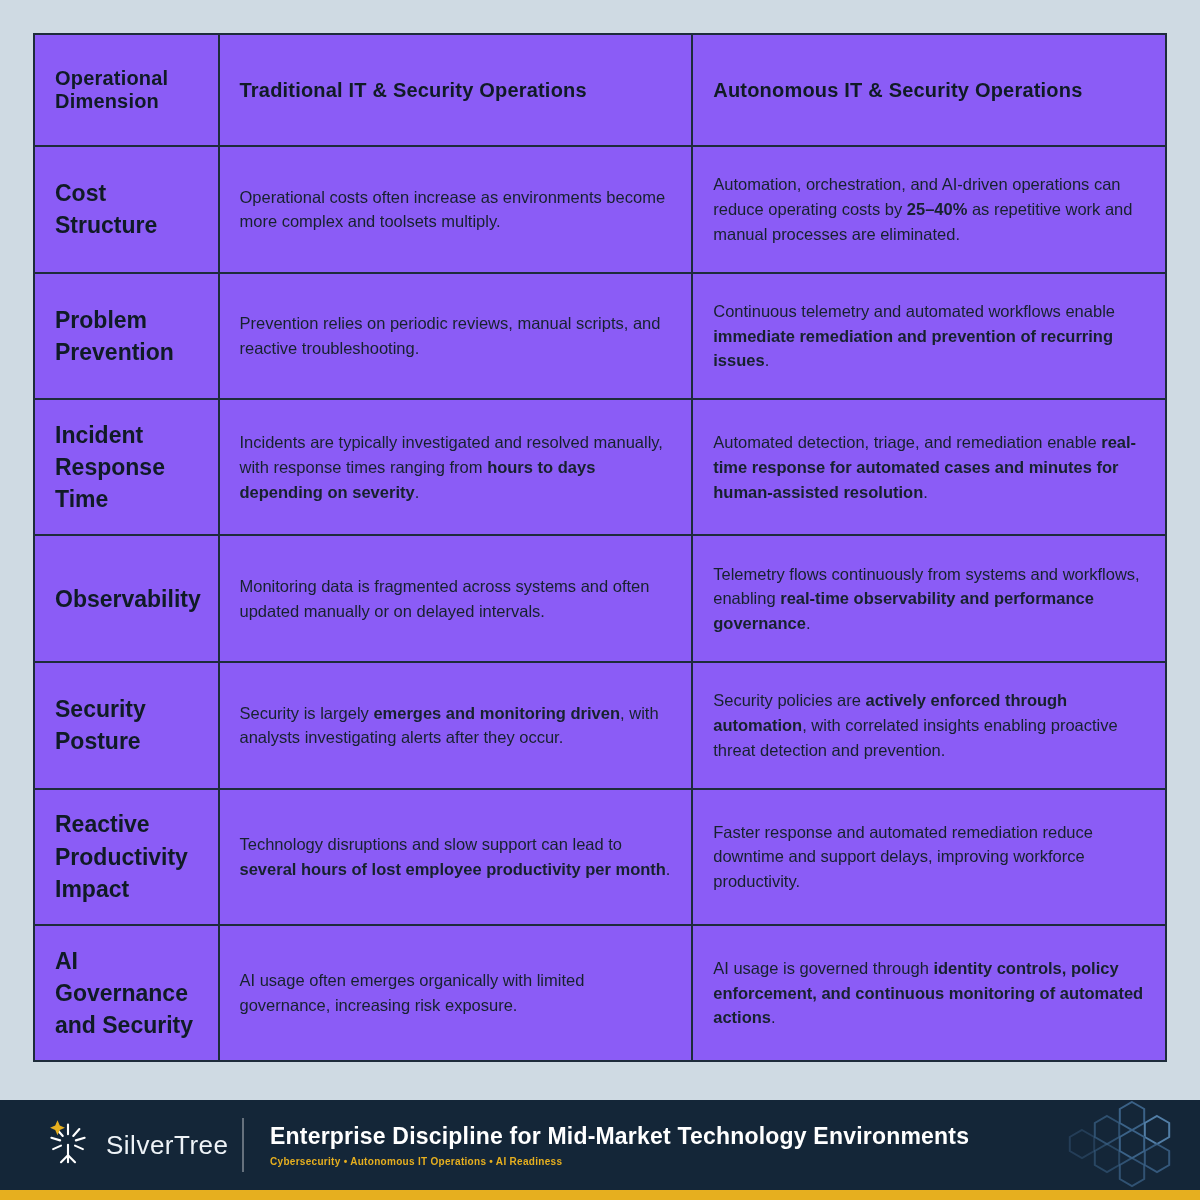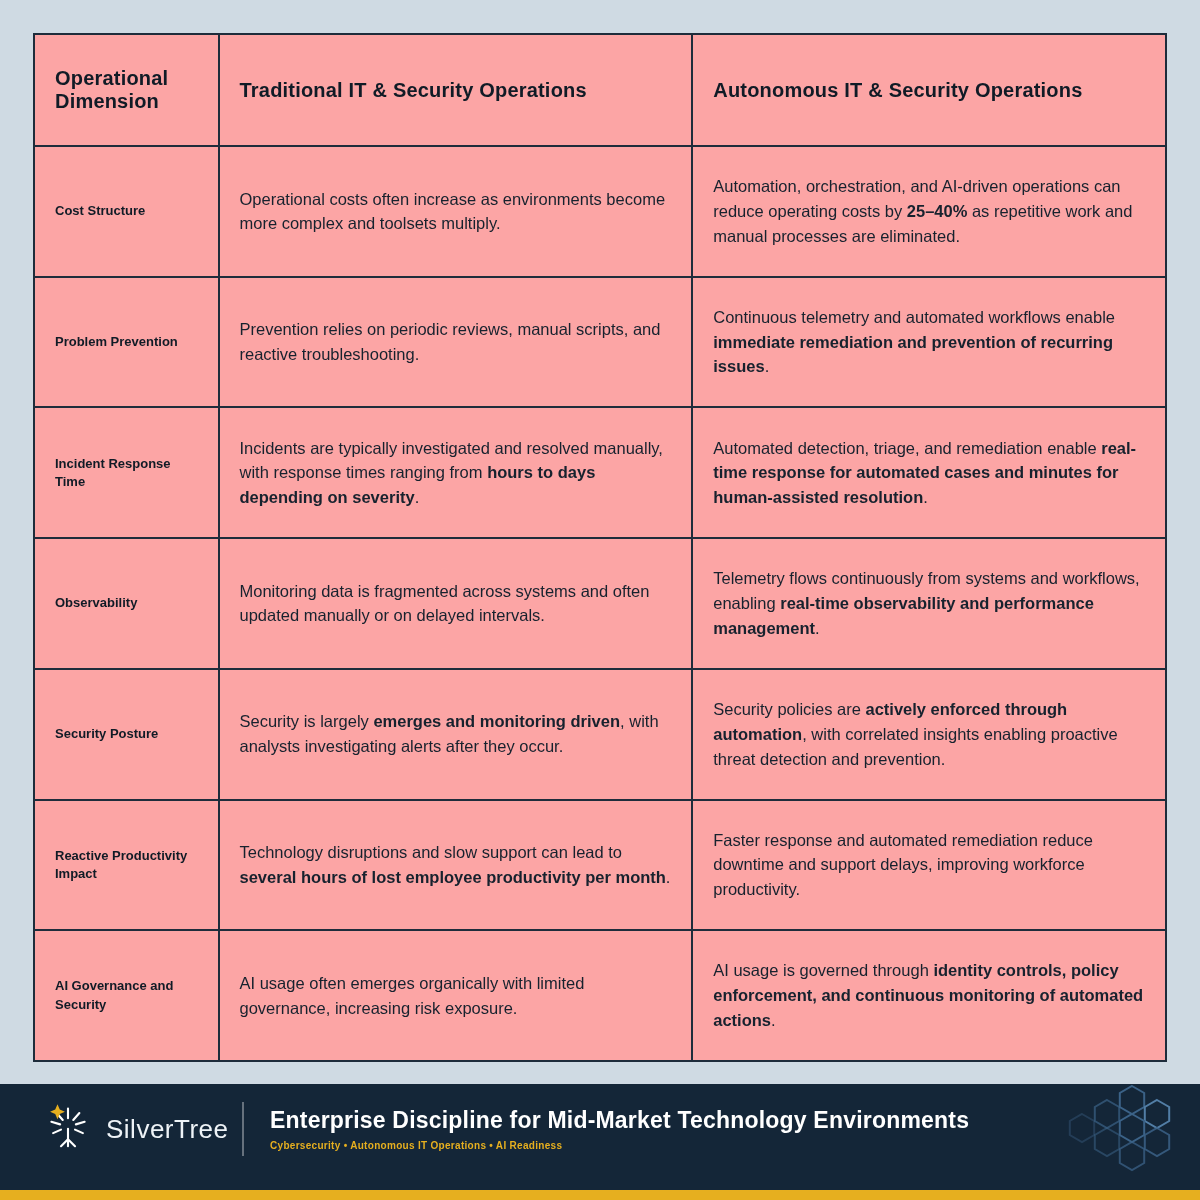--- a/index.html
+++ b/index.html
@@ -11,51 +11,51 @@
     overflow:hidden;
     color:#121d29;
   }
   
   .table-wrap{position:absolute;top:33px;left:33px;right:33px;}
   table.cmp{
     width:100%;
     height:1029px;
     border-collapse:collapse;
     table-layout:fixed;
-    background:#fca5a5;
+    background:#8b5cf6;
   }
   table.cmp th, table.cmp td{
     border:2px solid #1e2c3b;
     vertical-align:middle;
     text-align:left;
     padding:12px 20px;
   }
   table.cmp thead tr{height:112px;}
   table.cmp tbody tr{height:114px;}
   th.hdr{
     font-size:20px;
     font-weight:700;
     color:#101b26;
     letter-spacing:.2px;
   }
   td.dim{
-    font-size:13px;
+    font-size:23px;
     font-weight:700;
     color:#101b26;
     line-height:1.4;
   }
   td.cell{
     font-size:16.5px;
     line-height:1.5;
     color:#17222e;
   }
   td.cell .b{font-weight:700;}
   
   .footer{
-    position:absolute;left:0;right:0;bottom:0;height:116px;
+    position:absolute;left:0;right:0;bottom:0;height:100px;
     background:#142638;
   }
   .footer-strip{
     position:absolute;left:0;right:0;bottom:0;height:10px;
     background:#e6af1f;
   }
   .footer-inner{
     position:absolute;left:0;right:0;top:0;height:90px;
     display:flex;align-items:center;
     padding:0 40px;box-sizing:border-box;
@@ -112,21 +112,21 @@
             <td class="cell"><span>Continuous telemetry and automated workflows enable </span><span class="b">immediate remediation and prevention of recurring issues</span><span>.</span></td>
           </tr>
           <tr>
             <td class="dim">Incident Response Time</td>
             <td class="cell"><span>Incidents are typically investigated and resolved manually, with response times ranging from </span><span class="b">hours to days depending on severity</span><span>.</span></td>
             <td class="cell"><span>Automated detection, triage, and remediation enable </span><span class="b">real-time response for automated cases and minutes for human-assisted resolution</span><span>.</span></td>
           </tr>
           <tr>
             <td class="dim">Observability</td>
             <td class="cell"><span>Monitoring data is fragmented across systems and often updated manually or on delayed intervals.</span></td>
-            <td class="cell"><span>Telemetry flows continuously from systems and workflows, enabling </span><span class="b">real-time observability and performance management</span><span>.</span></td>
+            <td class="cell"><span>Telemetry flows continuously from systems and workflows, enabling </span><span class="b">real-time observability and performance governance</span><span>.</span></td>
           </tr>
           <tr>
             <td class="dim">Security Posture</td>
             <td class="cell"><span>Security is largely </span><span class="b">emerges and monitoring driven</span><span>, with analysts investigating alerts after they occur.</span></td>
             <td class="cell"><span>Security policies are </span><span class="b">actively enforced through automation</span><span>, with correlated insights enabling proactive threat detection and prevention.</span></td>
           </tr>
           <tr>
             <td class="dim">Reactive Productivity Impact</td>
             <td class="cell"><span>Technology disruptions and slow support can lead to </span><span class="b">several hours of lost employee productivity per month</span><span>.</span></td>
             <td class="cell"><span>Faster response and automated remediation reduce downtime and support delays, improving workforce productivity.</span></td>

